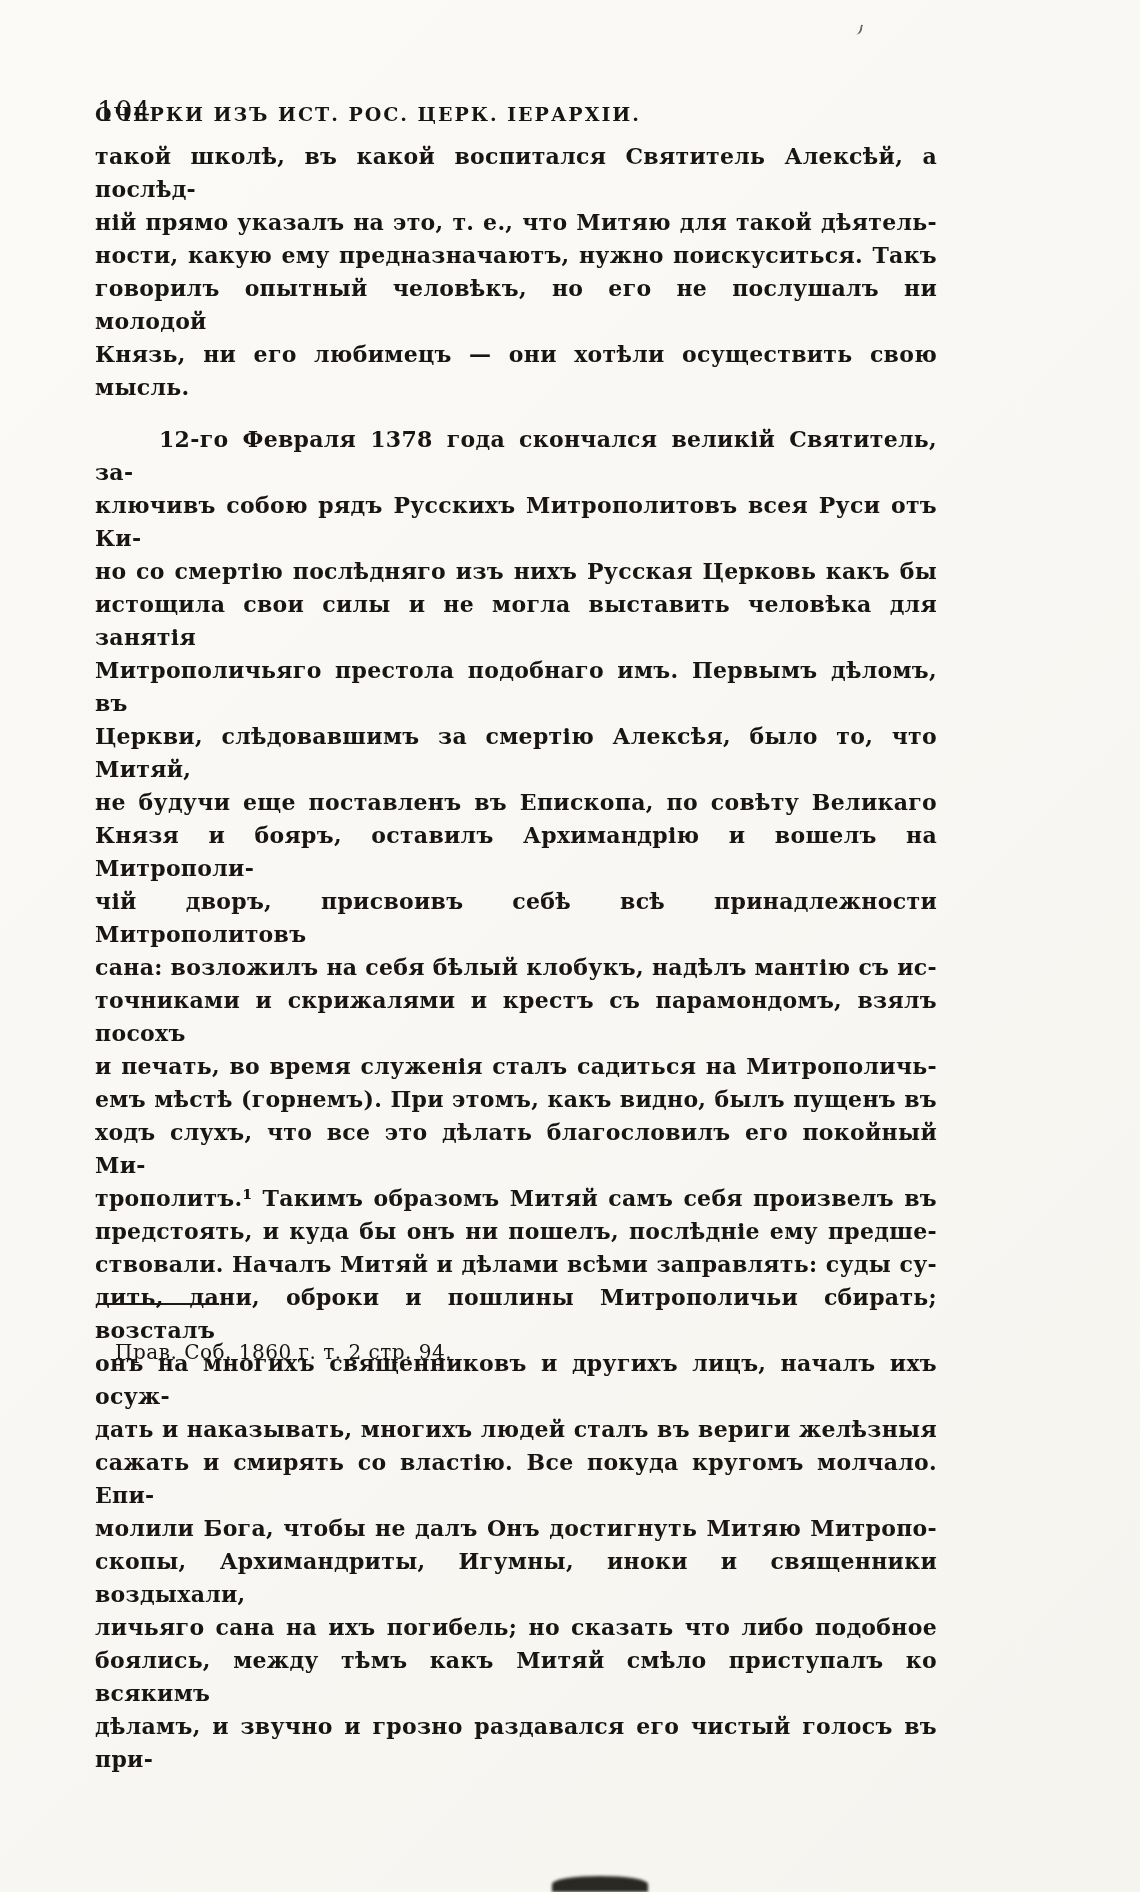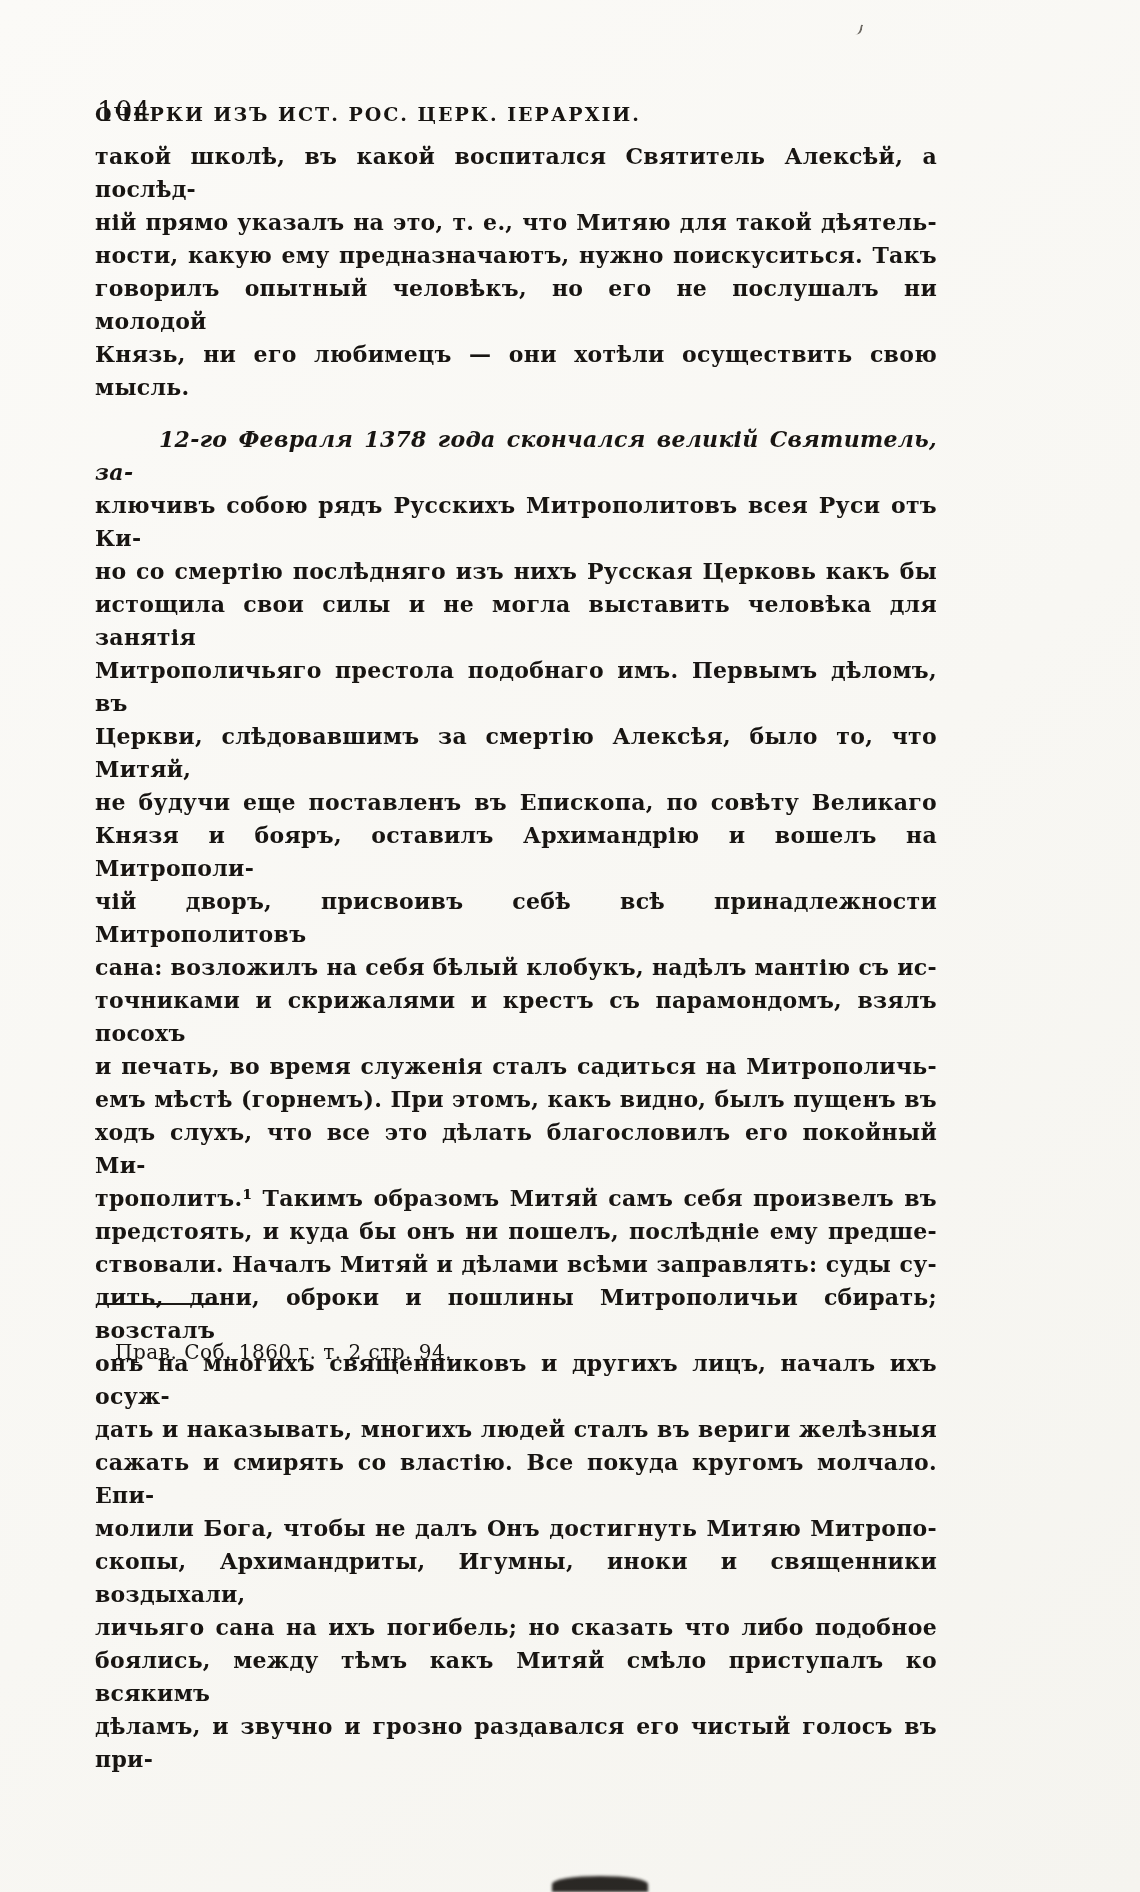--- a/index.html
+++ b/index.html
@@ -58,21 +58,20 @@
     text-align-last: justify;
   }
   .paragraph .line:last-child {
     text-align-last: left;
   }
   .paragraph.indented {
     margin-top: 19px;
   }
   .paragraph.indented .line:first-child {
     text-indent: 64px;
-    font-style: italic;
   }
   .footnote-rule {
     position: absolute;
     top: 1303px;
     left: 97px;
     width: 122px;
     height: 2px;
     background: #1c1916;
   }
   .footnote-text {

